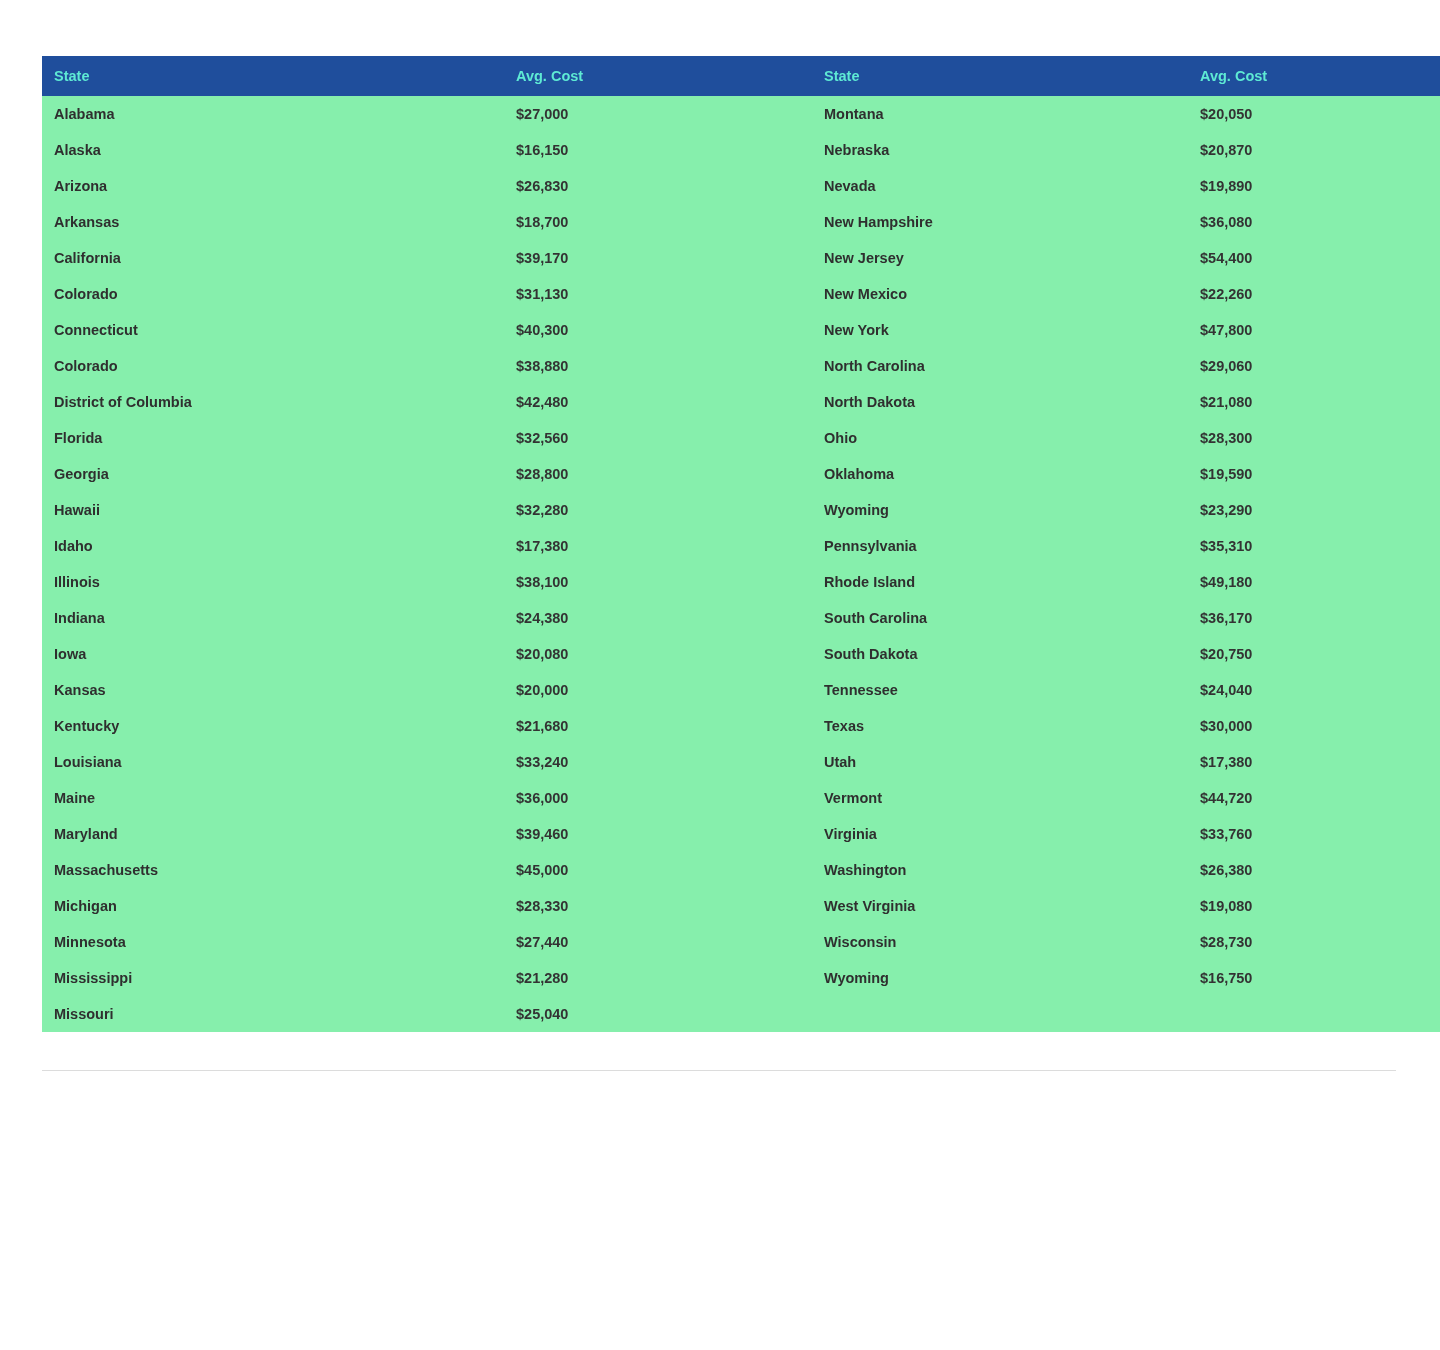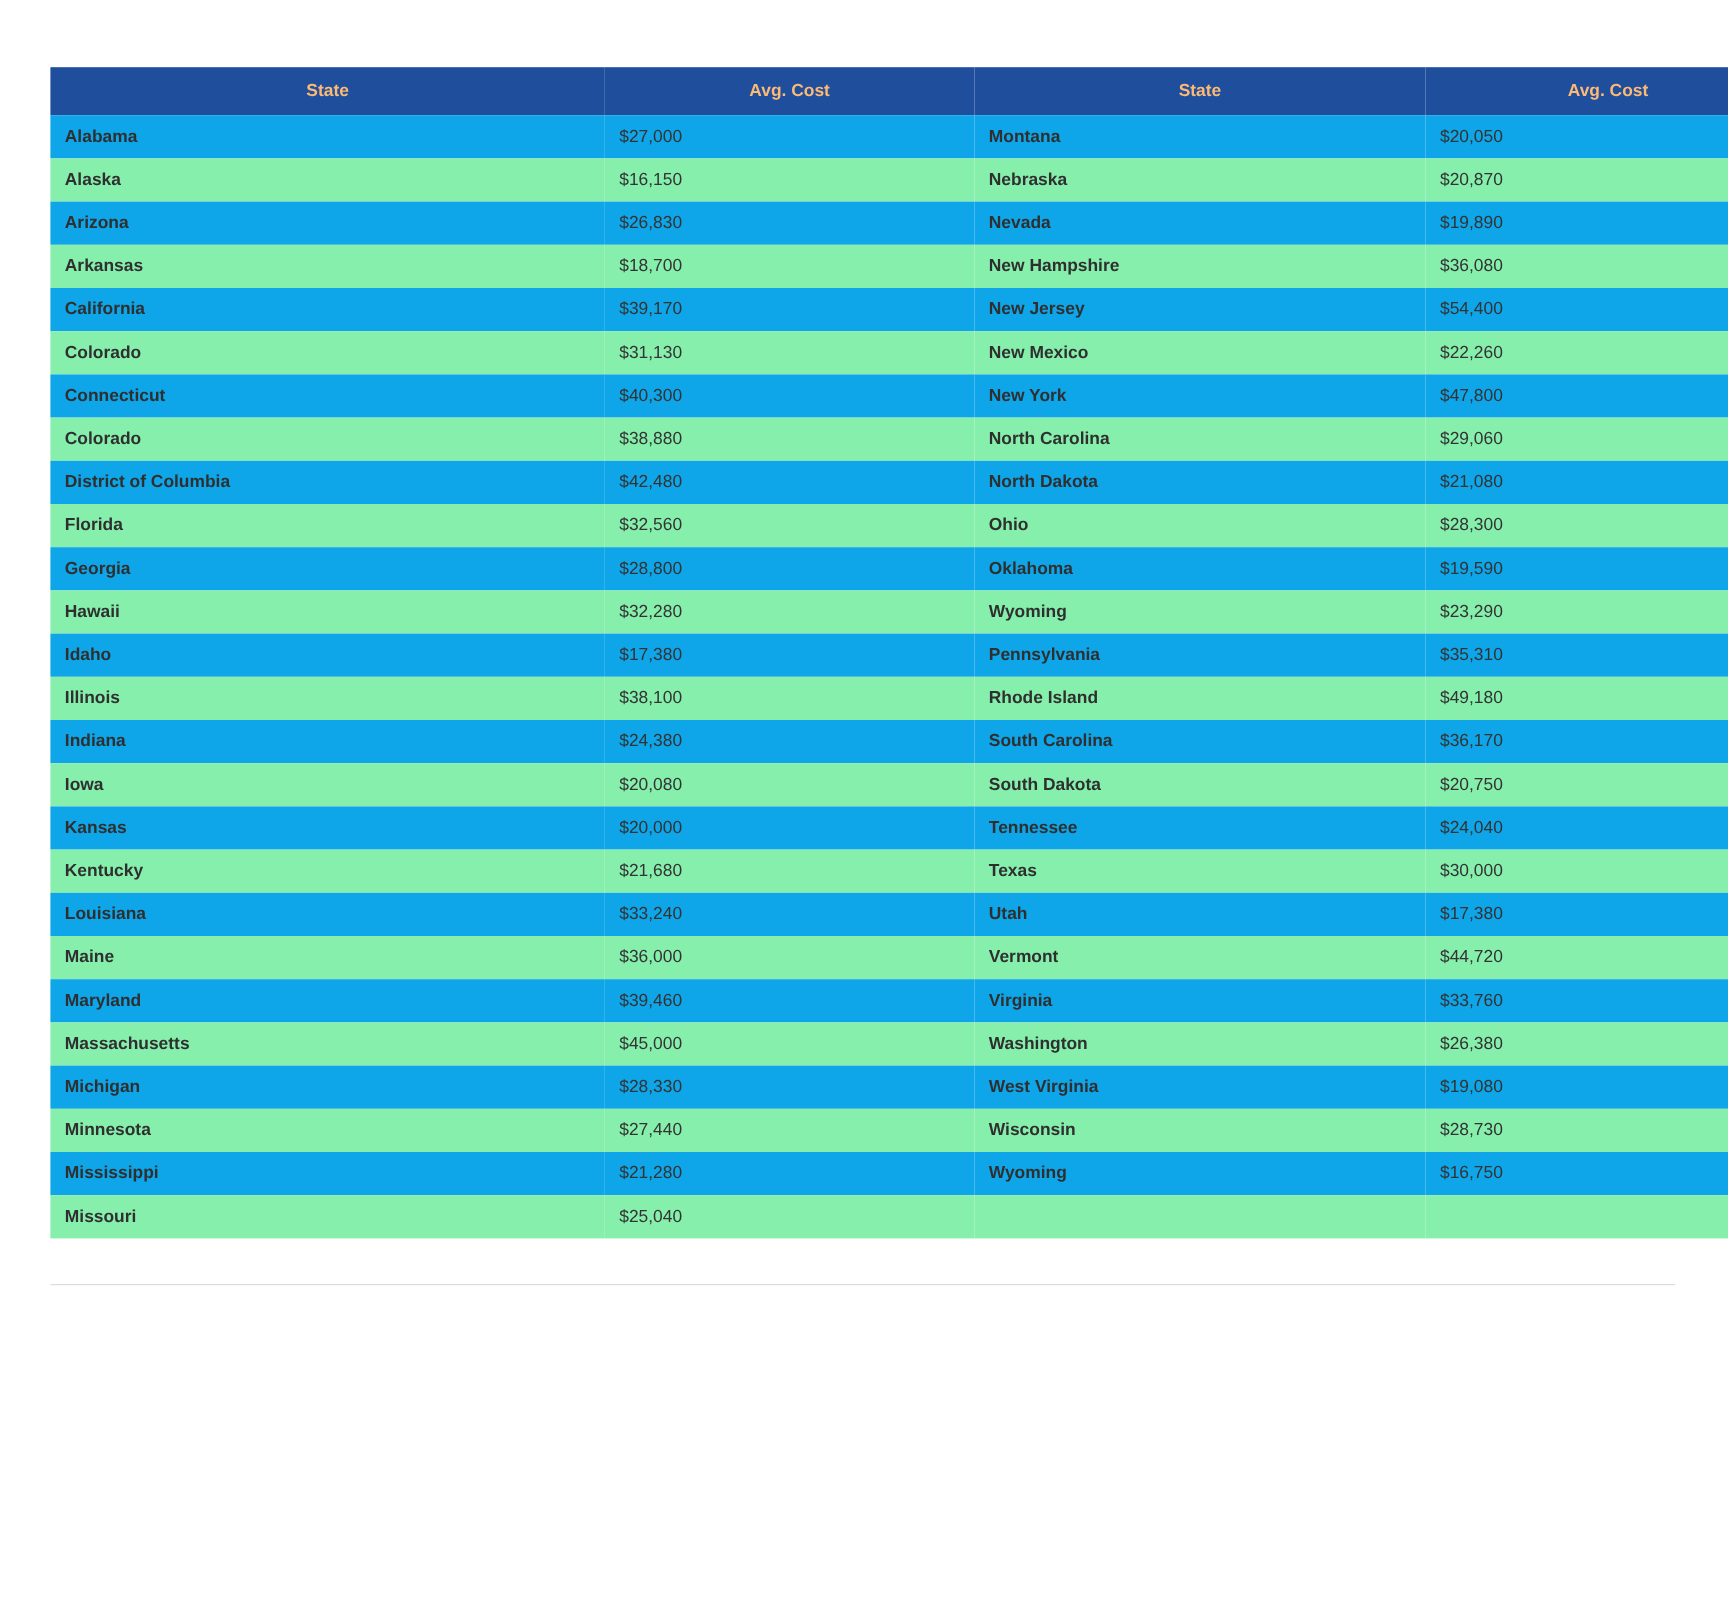--- a/index.html
+++ b/index.html
@@ -31,24 +31,24 @@
   .table-wrap {
     margin: 56px 42px 0 42px;
   }
   table.data-table {
     width: 1354px;
     border-collapse: collapse;
     table-layout: fixed;
   }
   table.data-table thead th {
     background: #1f4e9c;
-    color: #fdba74;
+    color: #5eead4;
     font-size: 14.5px;
     font-weight: bold;
-    text-align: center;
+    text-align: left;
     padding: 10px 12px 11px 12px;
     height: 19px;
     border: none;
   }
   table.data-table thead th.col-state-1 { width: 438px; }
   table.data-table thead th.col-cost-1  { width: 284px; }
   table.data-table thead th.col-state-2 { width: 352px; }
   table.data-table thead th.col-cost-2  { width: 280px; }
 
   table.data-table tbody td {
@@ -57,25 +57,25 @@
     height: 15px;
     vertical-align: middle;
     color: #333333;
     border: none;
   }
   table.data-table tbody td.state {
     font-weight: bold;
     color: #2f2f2f;
   }
   table.data-table tbody td.cost {
-    font-weight: normal;
+    font-weight: bold;
     color: #333333;
   }
   table.data-table tbody tr.odd td {
-    background: #0ea5e9;
+    background: #86efac;
   }
   table.data-table tbody tr.even td {
     background: #86efac;
   }
   .source {
     margin: 30px 0 0 42px;
     font-size: 14px;
     color: #6b6b6b;
   }
   .divider {

